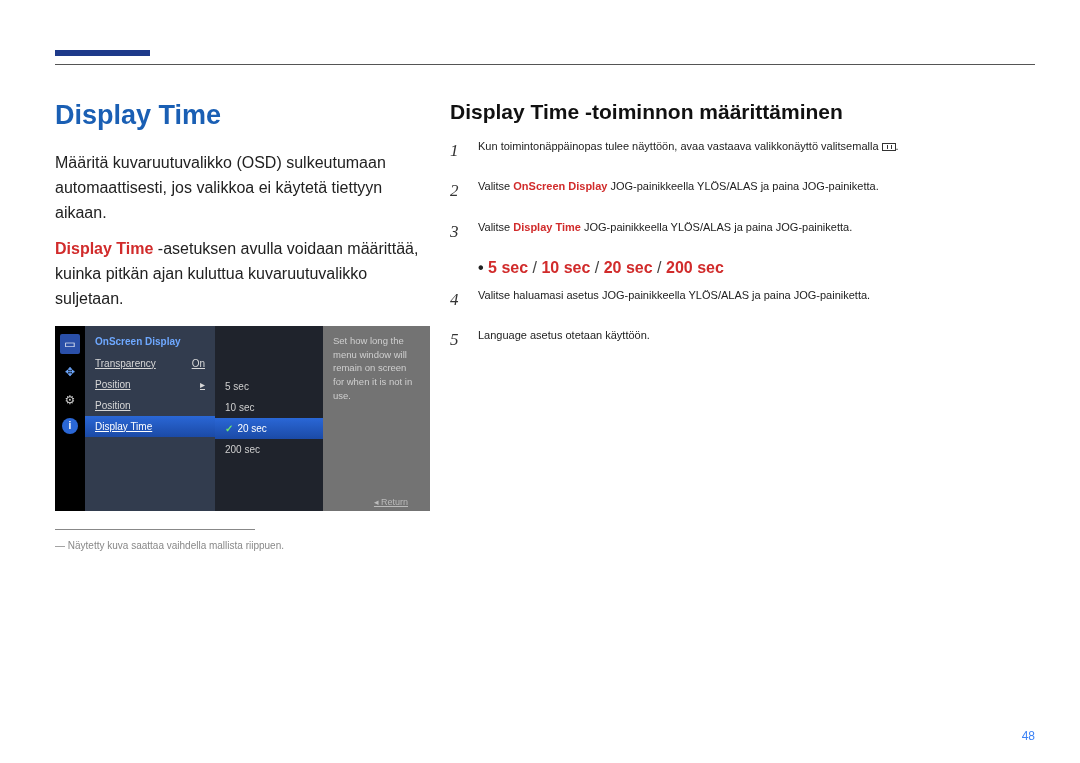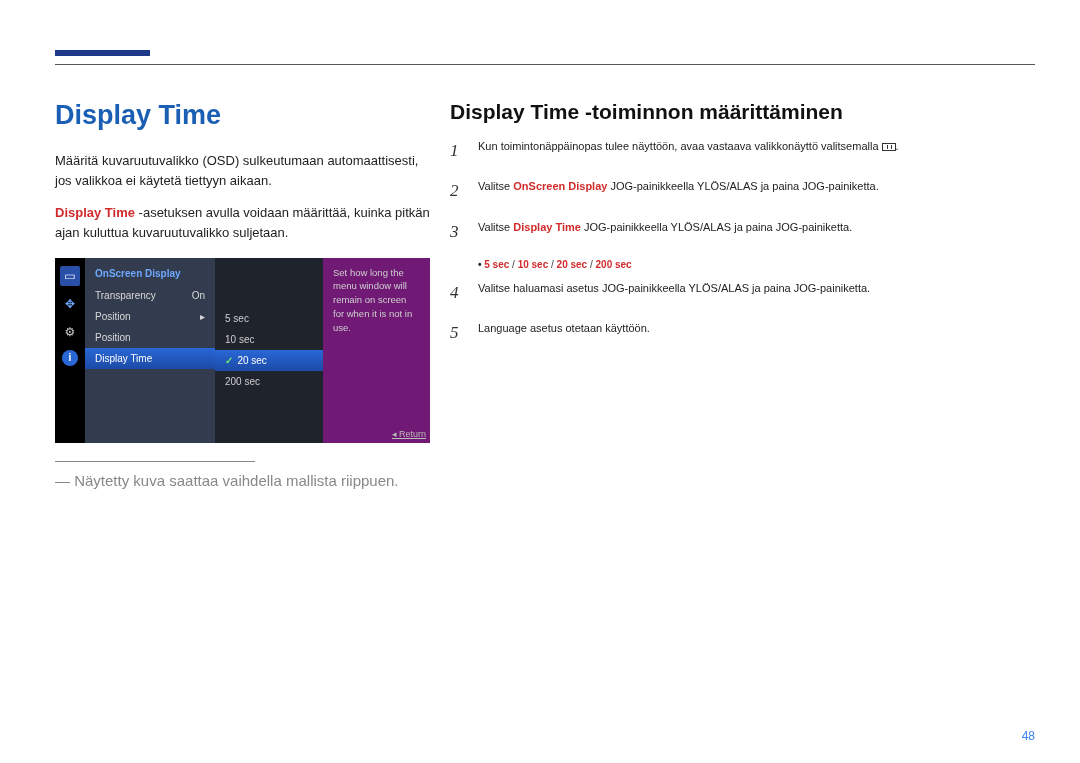--- a/index.html
+++ b/index.html
@@ -33,21 +33,21 @@
     top: 100px;
     width: 375px;
   }
   .section-title {
     font-size: 27px;
     font-weight: 700;
     color: #1a5fb4;
     margin-bottom: 20px;
   }
   .body-text {
-    font-size: 13px;
+    font-size: 16px;
     line-height: 1.55;
     color: #222;
     margin-bottom: 12px;
   }
   .red-bold { color: #d12b2b; font-weight: 700; }
   .osd-panel {
     margin-top: 14px;
     width: 375px;
     height: 185px;
     background: #000;
@@ -75,20 +75,21 @@
     width: 130px;
     background: #323c4e;
     display:flex; flex-direction:column;
     padding: 6px 0;
   }
   .osd-menu-title { font-size:10px; color:#6ea8ff; padding:4px 10px 6px; font-weight:600;}
   .osd-row {
     display:flex; justify-content:space-between;
     padding: 5px 10px;
     color:#d8d8d8;
+    text-decoration:underline;
   }
   .osd-row.sel {
     background: linear-gradient(#2a67d6,#1b4aa6);
     color:#fff;
   }
   .osd-sub {
     width: 108px;
     background:#1f232c;
     display:flex; flex-direction:column;
     padding: 50px 0 0 0;
@@ -98,40 +99,40 @@
     background: linear-gradient(#2a67d6,#1b4aa6);
     color:#fff;
     position:relative;
   }
   .osd-sub-row.sel::before {
     content:"✓"; color:#6de86d; font-weight:bold;
     margin-right:4px;
   }
   .osd-desc {
     flex:1;
-    background:#701a75;
+    background:#737373;
     padding:8px 10px;
     font-size:9.5px;
     line-height:1.45;
     color:#cfcfcf;
   }
   .osd-return {
     position:absolute;
-    bottom:4px; right:4px;
+    bottom:4px; right:22px;
     font-size:9px; color:#bbb;text-decoration:underline;
   }
   .osd-return::before { content:"◂ "; color:#bbb;}
   .footnote-rule {
     margin-top: 18px;
     width: 200px;
     border-top:1px solid #888;
   }
   .footnote {
     margin-top:10px;
-    font-size:15px;
+    font-size:10px;
     color:#888;
   }
   .footnote::before { content:"― "; }
   .right-col {
     position:absolute;
     left: 450px;
     top: 100px;
     width: 570px;
   }
   .sub-title {
@@ -165,21 +166,21 @@
   }
   .inline-icon::before, .inline-icon::after {
     content:"";
     position:absolute;
     top:1px; bottom:1px;
     width:1.5px; background:#333;
   }
   .inline-icon::before { left:4px; }
   .inline-icon::after { left:8px; }
   .options-line {
-    font-size: 10px;
+    font-size: 16px;
     font-weight:700;
     margin: 0 0 10px 28px;
   }
   .options-line .sep { color:#444; font-weight:400; }
   .page-num {
     position:absolute;
     bottom: 20px;
     right: 45px;
     font-size: 12px;
     color: #3b82f6;

